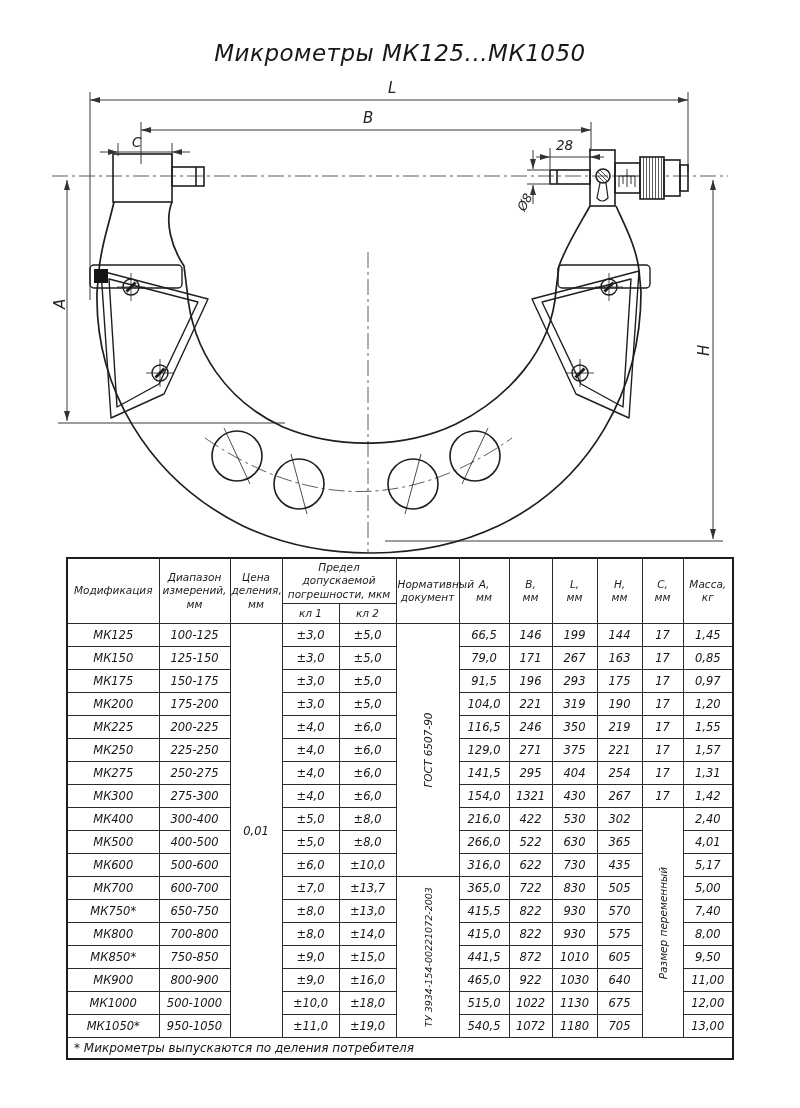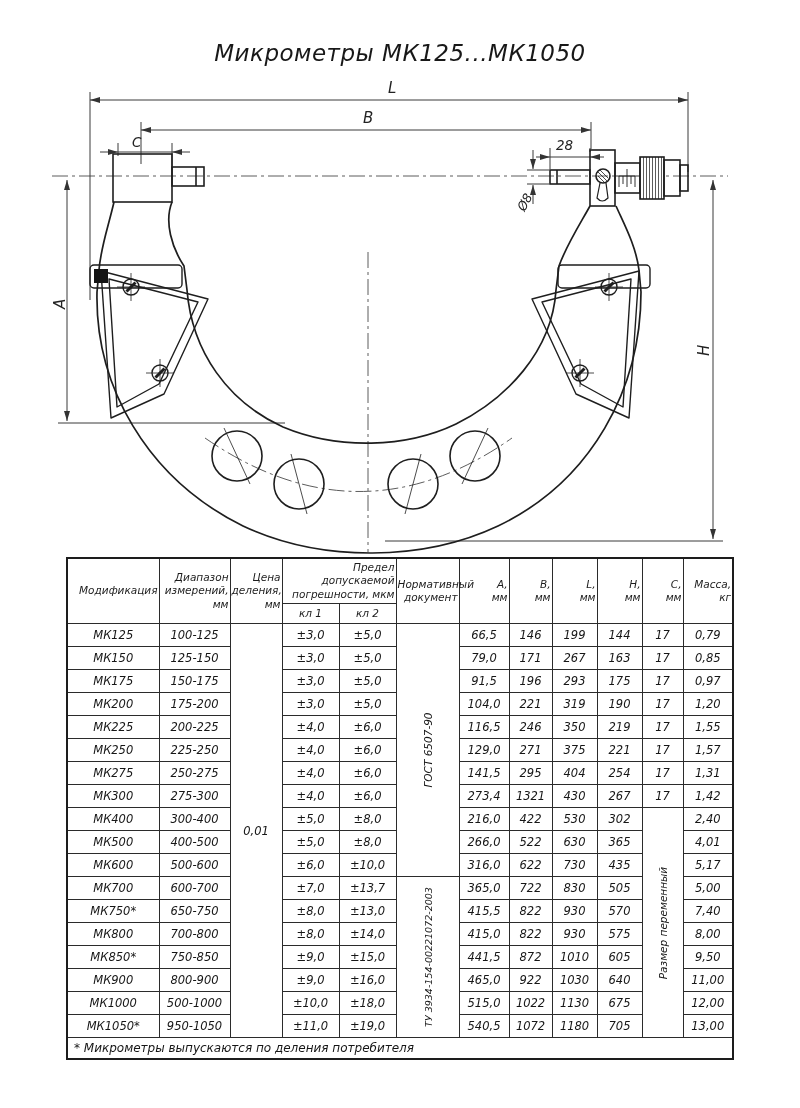--- a/index.html
+++ b/index.html
@@ -9,21 +9,21 @@
   .title{position:absolute;top:40px;left:0;width:800px;text-align:center;
          font-size:23px;font-style:italic;letter-spacing:.5px;color:#181818;}
   svg{position:absolute;top:0;left:0;}
   svg text{font-family:"DejaVu Sans",sans-serif;font-style:italic;fill:#222;}
 
   .spec{position:absolute;left:66px;top:557px;}
   table{border-collapse:collapse;table-layout:fixed;width:666px;border:2px solid #1d1d1d;}
   th,td{border:1px solid #2b2b2b;font-style:italic;text-align:center;vertical-align:middle;
         padding:0 1px;overflow:visible;}
   th{font-weight:400;font-size:10.5px;line-height:1.25;white-space:pre-line;color:#1c1c1c;}
-  thead tr:first-child th{height:44px;text-align:right;}
+  thead tr:first-child th{height:44px;}
   thead tr:last-child th{height:19px;}
   tbody td{font-size:11.5px;height:22px;color:#161616;}
   td.rot{position:relative;}
   td.rot span{position:absolute;top:50%;left:50%;transform:translate(-50%,-50%) rotate(-90deg);
               white-space:nowrap;font-size:10.5px;}
   td.div-cell{font-size:11.5px;}
   tr.footnote td{text-align:left;font-size:12px;height:20px;padding-left:6px;}
 </style>
 </head>
 <body>
@@ -239,21 +239,21 @@
             <td>±3,0</td>
             <td>±5,0</td>
             <td rowspan="11" class="rot">
               <span>ГОСТ 6507-90</span>
             </td>
             <td>66,5</td>
             <td>146</td>
             <td>199</td>
             <td>144</td>
             <td>17</td>
-            <td>0,79</td>
+            <td>1,45</td>
           </tr>
           <tr>
             <td>МК150</td>
             <td>125-150</td>
             <td>±3,0</td>
             <td>±5,0</td>
             <td>79,0</td>
             <td>171</td>
             <td>267</td>
             <td>163</td>
@@ -318,21 +318,21 @@
             <td>404</td>
             <td>254</td>
             <td>17</td>
             <td>1,31</td>
           </tr>
           <tr>
             <td>МК300</td>
             <td>275-300</td>
             <td>±4,0</td>
             <td>±6,0</td>
-            <td>273,4</td>
+            <td>154,0</td>
             <td>1321</td>
             <td>430</td>
             <td>267</td>
             <td>17</td>
             <td>1,42</td>
           </tr>
           <tr>
             <td>МК400</td>
             <td>300-400</td>
             <td>±5,0</td>

